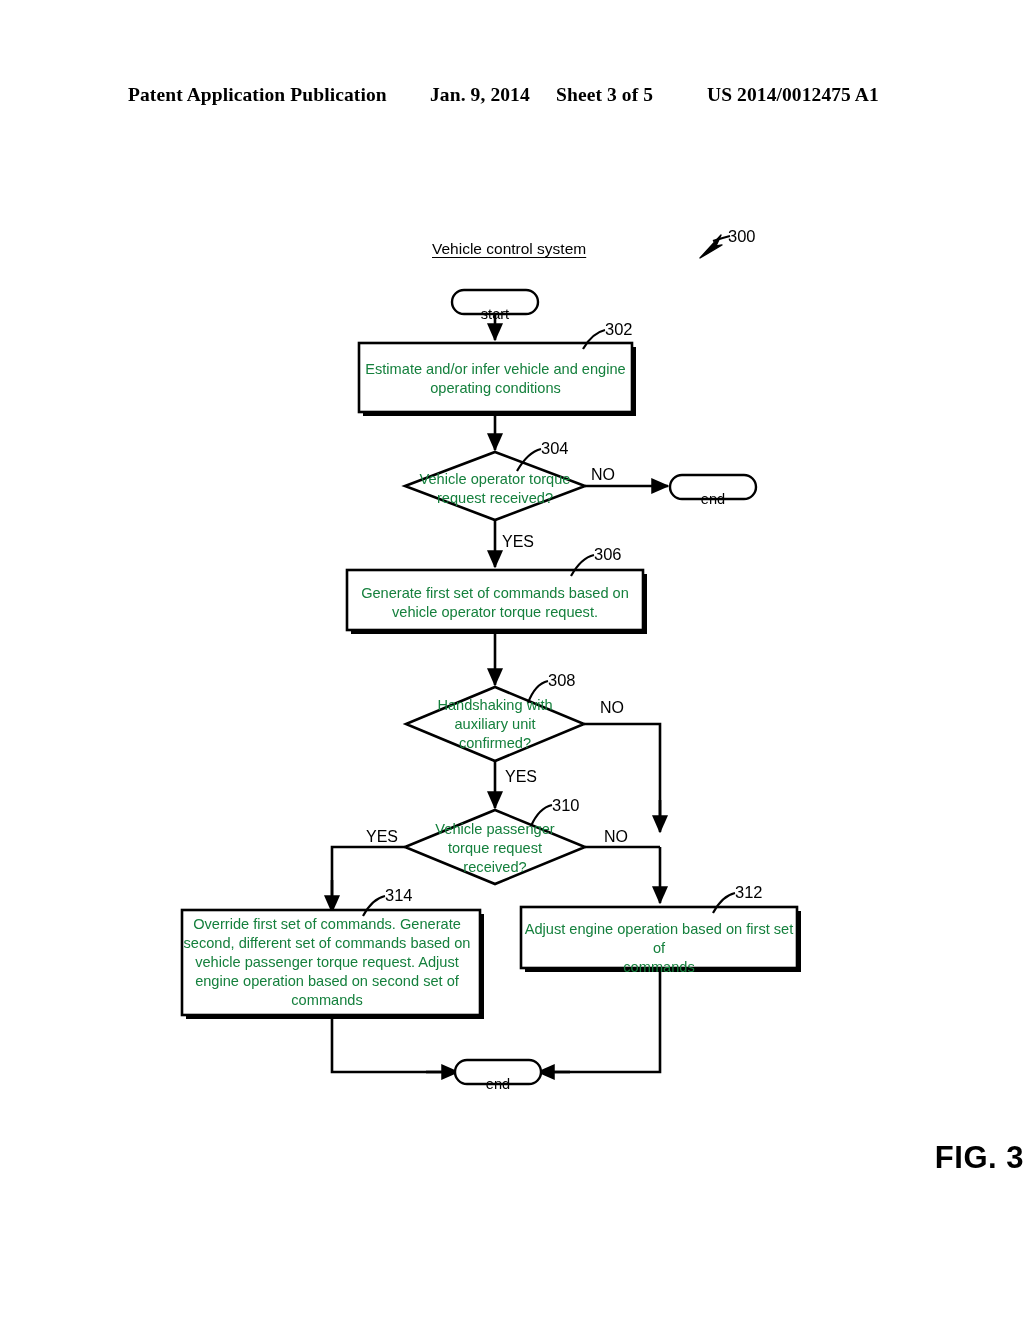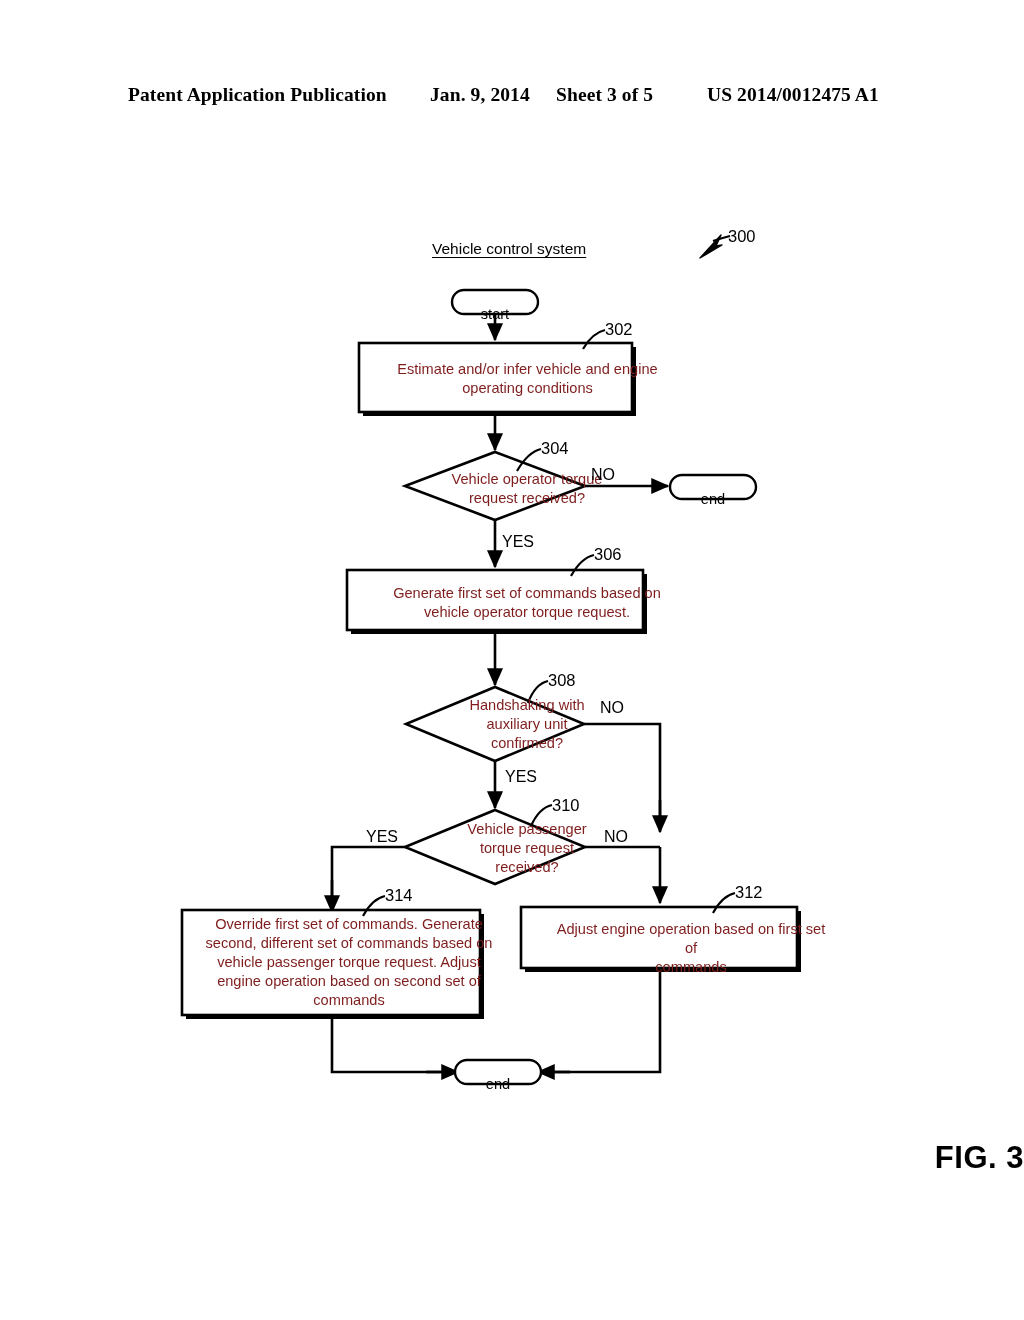--- a/index.html
+++ b/index.html
@@ -51,24 +51,23 @@
     left: 0;
     display: block;
   }
 
   
   .node-text {
     position: absolute;
     text-align: center;
     line-height: 1.30;
     font-size: 14.6px;
-    color: #7f1d1d;
+    color: #15803d;
     white-space: pre-line;
     pointer-events: none;
-    margin-left: 32px;
   }
   .pill-text {
     position: absolute;
     text-align: center;
     font-size: 14.6px;
     line-height: 1;
     margin-top: 12px;
   }
   .ref-num {
     position: absolute;
@@ -214,21 +213,21 @@
   <div class="edge-label" style="left:600px; top:700px;">NO</div>
   <div class="edge-label" style="left:505px; top:769px;">YES</div>
 
   <div class="node-text" style="left:420px; top:820px; width:150px;">Vehicle passenger
 torque request
 received?</div>
   <div class="ref-num" style="left:552px; top:797px;">310</div>
   <div class="edge-label" style="left:366px; top:829px;">YES</div>
   <div class="edge-label" style="left:604px; top:829px;">NO</div>
 
-  <div class="node-text" style="left:172px; top:915px; width:290px;">Override first set of commands. Generate
+  <div class="node-text" style="left:182px; top:915px; width:290px;">Override first set of commands. Generate
 second, different set of commands based on
 vehicle passenger torque request. Adjust
 engine operation based on second set of
 commands</div>
   <div class="ref-num" style="left:385px; top:887px;">314</div>
 
   <div class="node-text" style="left:521px; top:920px; width:276px;">Adjust engine operation based on first set of
 commands</div>
   <div class="ref-num" style="left:735px; top:884px;">312</div>
 

